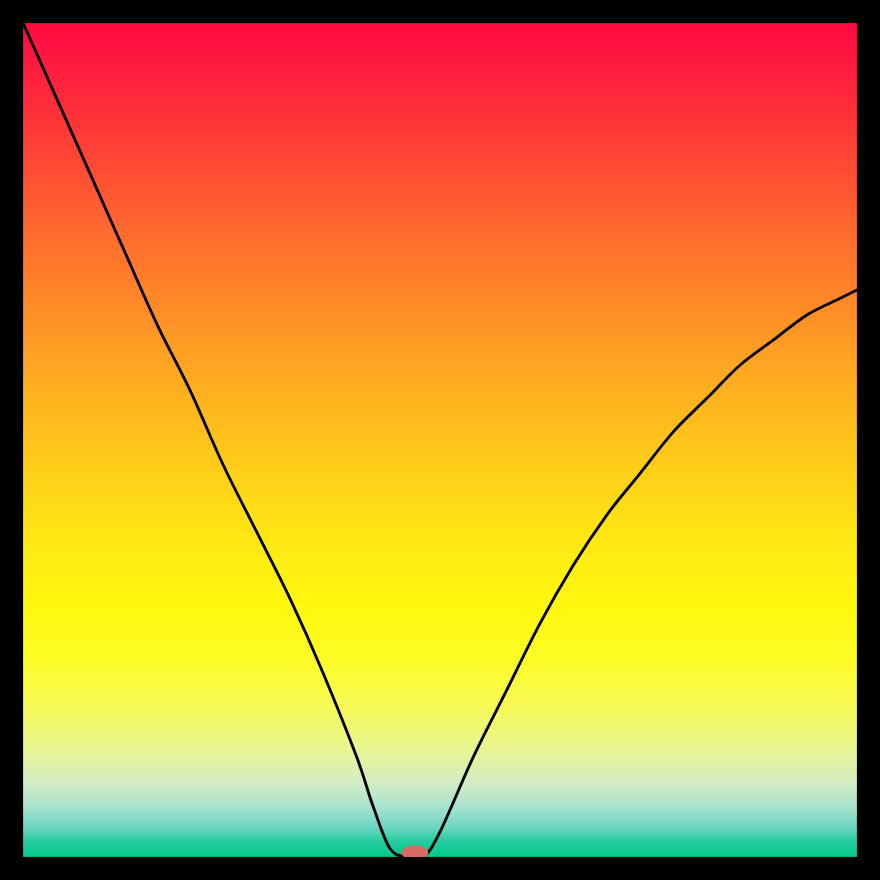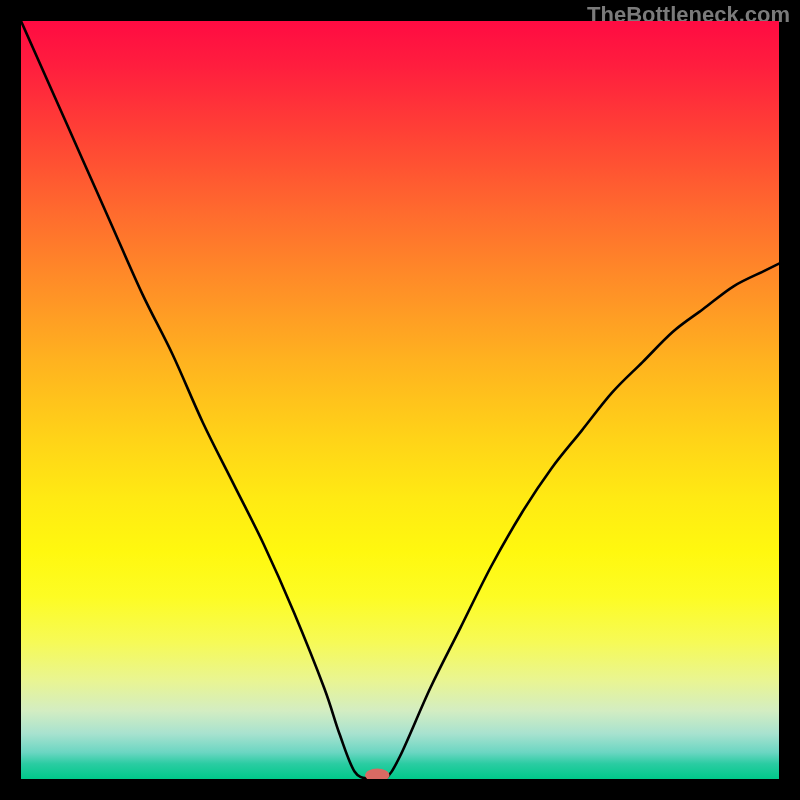--- a/index.html
+++ b/index.html
@@ -65,21 +65,20 @@
   }
   .marker {
     fill: #d86a63;
     stroke: none;
   }
 </style>
 </head>
 <body>
 
 <div class="frame">
-  <div class="watermark">TheBottleneck.com</div>
   <div class="plot">
     <div class="gradient-bg"></div>
     <svg class="curve-svg" viewBox="0 0 100 100" preserveAspectRatio="none">
       <path class="curve-path" vector-effect="non-scaling-stroke" d="M 0 0 C 0.67 1.50, 2.67 6.00, 4.00 9.00 C 5.33 12.00, 6.67 15.00, 8.00 18.00 C 9.33 21.00, 10.67 24.00, 12.00 27.00 C 13.33 30.00, 14.67 33.17, 16.00 36.00 C 17.33 38.83, 18.67 41.17, 20.00 44.00 C 21.33 46.83, 22.67 50.17, 24.00 53.00 C 25.33 55.83, 26.67 58.33, 28.00 61.00 C 29.33 63.67, 30.67 66.17, 32.00 69.00 C 33.33 71.83, 34.67 74.83, 36.00 78.00 C 37.33 81.17, 39.00 85.33, 40.00 88.00 C 41.00 90.67, 41.33 92.17, 42.00 94.00 C 42.67 95.83, 43.33 98.00, 44.00 99.00 C 44.67 100.00, 45.33 99.83, 46.00 100.00 C 46.67 100.17, 47.33 100.50, 48.00 100.00 C 48.67 99.50, 49.00 99.00, 50.00 97.00 C 51.00 95.00, 52.67 90.83, 54.00 88.00 C 55.33 85.17, 56.67 82.67, 58.00 80.00 C 59.33 77.33, 60.67 74.50, 62.00 72.00 C 63.33 69.50, 64.67 67.17, 66.00 65.00 C 67.33 62.83, 68.67 60.83, 70.00 59.00 C 71.33 57.17, 72.67 55.67, 74.00 54.00 C 75.33 52.33, 76.67 50.50, 78.00 49.00 C 79.33 47.50, 80.67 46.33, 82.00 45.00 C 83.33 43.67, 84.67 42.17, 86.00 41.00 C 87.33 39.83, 88.67 39.00, 90.00 38.00 C 91.33 37.00, 92.67 35.83, 94.00 35.00 C 95.33 34.17, 97.00 33.50, 98.00 33.00 C 99.00 32.50, 99.67 32.17, 100.00 32.00"></path>
       <ellipse class="marker" cx="47" cy="99.5" rx="1.6" ry="0.9"></ellipse>
     </svg>
   </div>
 </div>
 
 </body></html>

